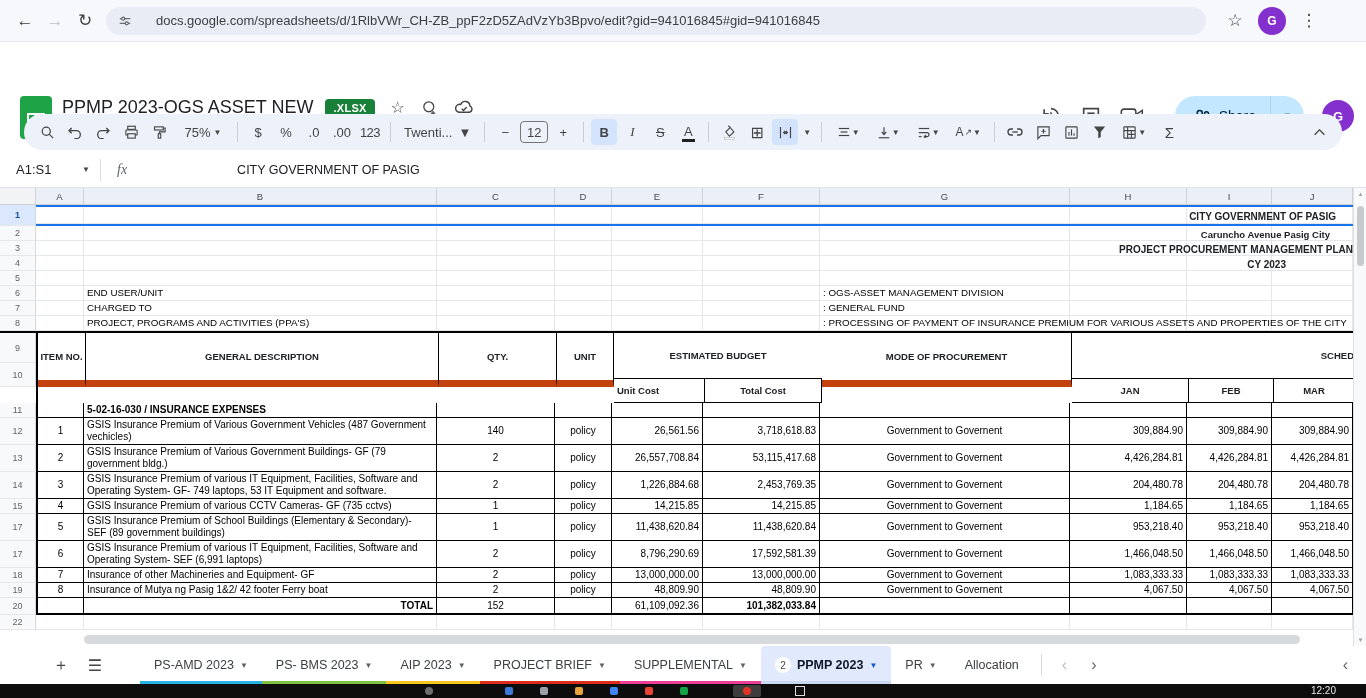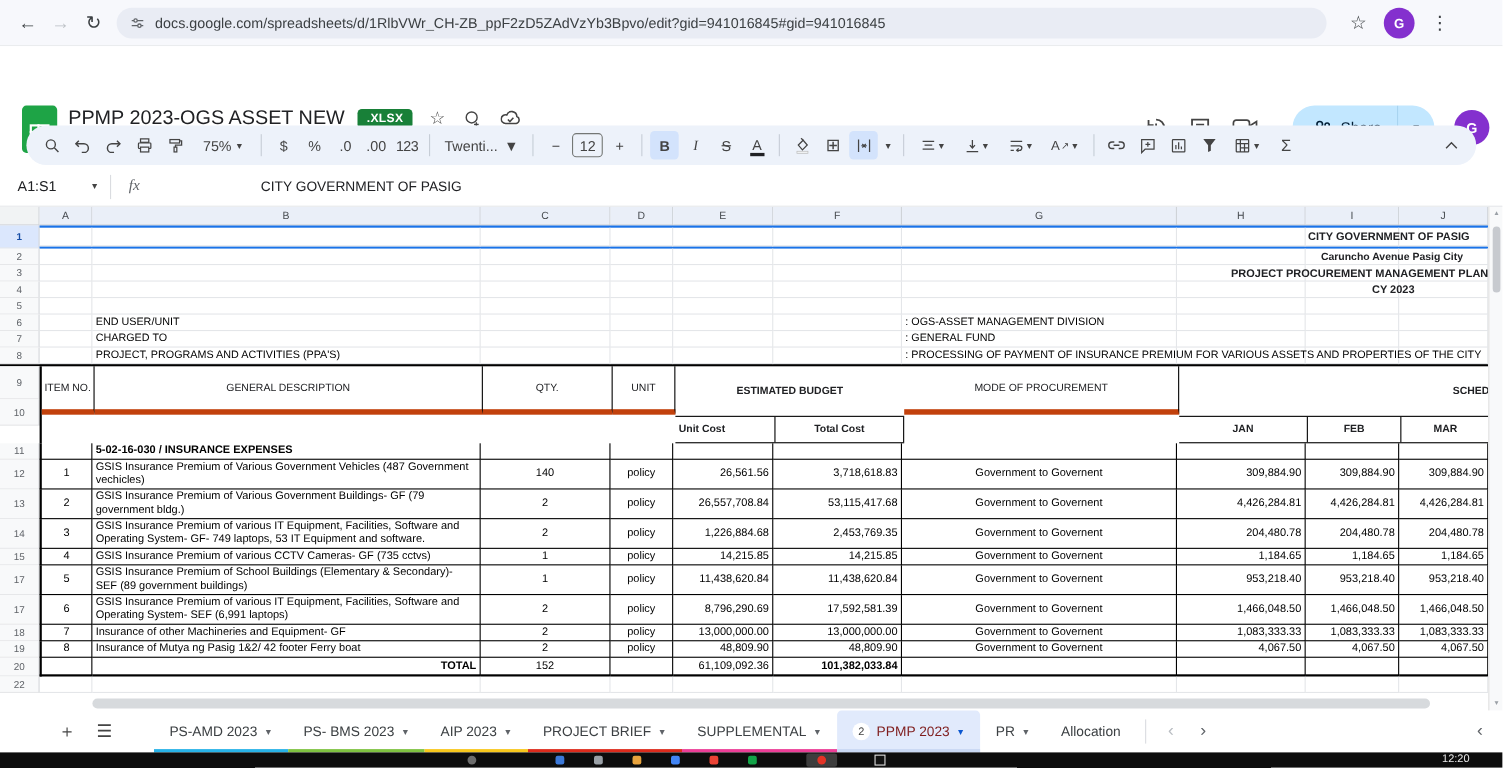--- a/index.html
+++ b/index.html
@@ -4,21 +4,21 @@
 <style>
   *{margin:0;padding:0;box-sizing:border-box}
   html,body{width:1366px;height:698px;overflow:hidden}
   body{position:relative;font-family:"Liberation Sans",sans-serif;background:#fff;color:#202124}
   svg{display:block}
 
   
   .browser{position:absolute;left:0;top:0;width:1366px;height:42px;background:#f7f8fc;border-bottom:1px solid #e8eaed;display:flex;align-items:center}
   .nav-ico{width:30px;height:30px;display:flex;align-items:center;justify-content:center;font-size:17px;color:#3c4043;border-radius:50%;flex:none}
   .nav-ico.dis{color:#bdc1c6}
-  .omnibox{height:28px;flex:1;margin:0 14px 0 6px;max-width:1100px;background:#e9ecf4;border-radius:14px;display:flex;align-items:center;padding:0 12px;gap:9px}
+  .omnibox{height:28px;flex:1;margin:0 14px 0 6px;max-width:1100px;background:#e9ecf4;border-radius:14px;display:flex;align-items:center;padding:0 12px;gap:24px}
   .omnibox .url{font-size:13px;color:#3c4043;white-space:nowrap;overflow:hidden}
   .avatar{border-radius:50%;background:#8430ce;color:#fff;display:flex;align-items:center;justify-content:center;font-weight:700}
   .av28{width:28px;height:28px;font-size:12px}
   .av32{width:32px;height:32px;font-size:13px}
 
   
   .dheader{position:absolute;left:0;top:42px;width:1366px;height:71px;background:#fff}
   .slogo{position:absolute;left:20px;top:54px;width:32px;height:43px;background:#1ea446;border-radius:4px}
   .slogo .grid{position:absolute;left:7px;top:17px;width:18px;height:15px;border:2px solid #fff}
   .slogo .grid:before{content:"";position:absolute;left:5px;top:-2px;width:2px;height:15px;background:#fff}
@@ -79,42 +79,42 @@
   .b{font-weight:700}
   .ovf{overflow:visible;white-space:nowrap;z-index:2}
   .tblr .cell{border-right:1px solid #000;border-bottom:1px solid #000}
   .tblr .bL{border-left:2px solid #000}
   .lastrow .cell{border-bottom:2.5px solid #000}
   .sel{border-top:2px solid #1a73e8;border-bottom:2px solid #1a73e8}
   .tspan{position:absolute;top:50%;transform:translateY(-50%);white-space:nowrap;font-weight:700;font-size:10px}
   
   .hdrblock{border-top:2px solid #000}
   .hdrblock .cells{border-left:2px solid #000}
-  .hcell{flex:none;height:44px;border-right:1px solid #000;border-bottom:5px solid #c2410c;display:flex;align-items:center;justify-content:center;text-align:center;font-weight:400;font-size:9.5px;line-height:11px;padding:1px 2px}
+  .hcell{flex:none;height:54px;border-right:1px solid #000;border-bottom:7px solid #c2410c;display:flex;align-items:center;justify-content:center;text-align:center;font-weight:700;font-size:9.5px;line-height:11px;padding:1px 2px}
   .hgroup{flex:none;display:flex;flex-direction:column;border-bottom:1px solid #000}
   .htop{height:46px;border-bottom:1px solid #000;display:flex;align-items:center;justify-content:center;font-weight:700;font-size:9.5px}
   .hbot{height:23px;display:flex}
   .hbot>div{height:100%;display:flex;align-items:center;font-weight:700;font-size:9.5px;border-right:1px solid #000;padding:0 3px}
   .sched{justify-content:flex-end;padding-right:1px;overflow:hidden}
   
   .vscroll{position:absolute;right:0;top:188px;width:13px;height:458px;background:#f8f9fa;border-left:1px solid #e0e0e0}
   .vthumb{position:absolute;left:3px;top:18px;width:7px;height:60px;background:#c7cacf;border-radius:4px}
   .varr{position:absolute;left:0;width:13px;text-align:center;font-size:6px;color:#9aa0a6}
   .hscrollrow{position:absolute;left:0;top:632px;width:1353px;height:14px;background:#fff}
   .hthumb{position:absolute;left:84px;top:3px;width:1216px;height:9px;background:#d7dadd;border-radius:5px}
 
   
   .tabbar{position:absolute;left:0;top:646px;width:1366px;height:38px;background:#fff;display:flex;align-items:center}
   .tb-ico{width:34px;height:30px;display:flex;align-items:center;justify-content:center;font-size:16px;color:#444;flex:none}
   .stab{position:relative;height:38px;display:flex;align-items:center;gap:6px;padding:0 14px;flex:none}
   .stab .lbl{font-size:12.5px;color:#3c4043;font-weight:500;white-space:nowrap}
   .stab .caret{font-size:8px;color:#5f6368}
   .strip{position:absolute;left:0;right:0;bottom:0;height:3px}
   .stab.active{background:#e1eafc;border-radius:4px 4px 0 0}
-  .stab.active .lbl{color:#7f1d1d;font-weight:400}
+  .stab.active .lbl{color:#0f172a;font-weight:700}
   .stab.active .caret{color:#0b57d0}
   .badge2{width:16px;height:16px;border-radius:50%;background:#fff;display:flex;align-items:center;justify-content:center;font-size:10px;color:#444}
   .tabdiv{width:1px;height:22px;background:#dadce0;margin:0 8px;flex:none}
   .tnav{font-size:16px;color:#5f6368;padding:0 12px;flex:none}
   .tnav.dis{color:#b9bdc2}
   .tnav.far{margin-left:auto;margin-right:6px}
 
   
   .taskbar{position:absolute;left:0;top:684px;width:1366px;height:14px;background:#0d0d0d;overflow:hidden}
   .tkico{position:absolute;top:3px;width:8px;height:8px;border-radius:2px}

